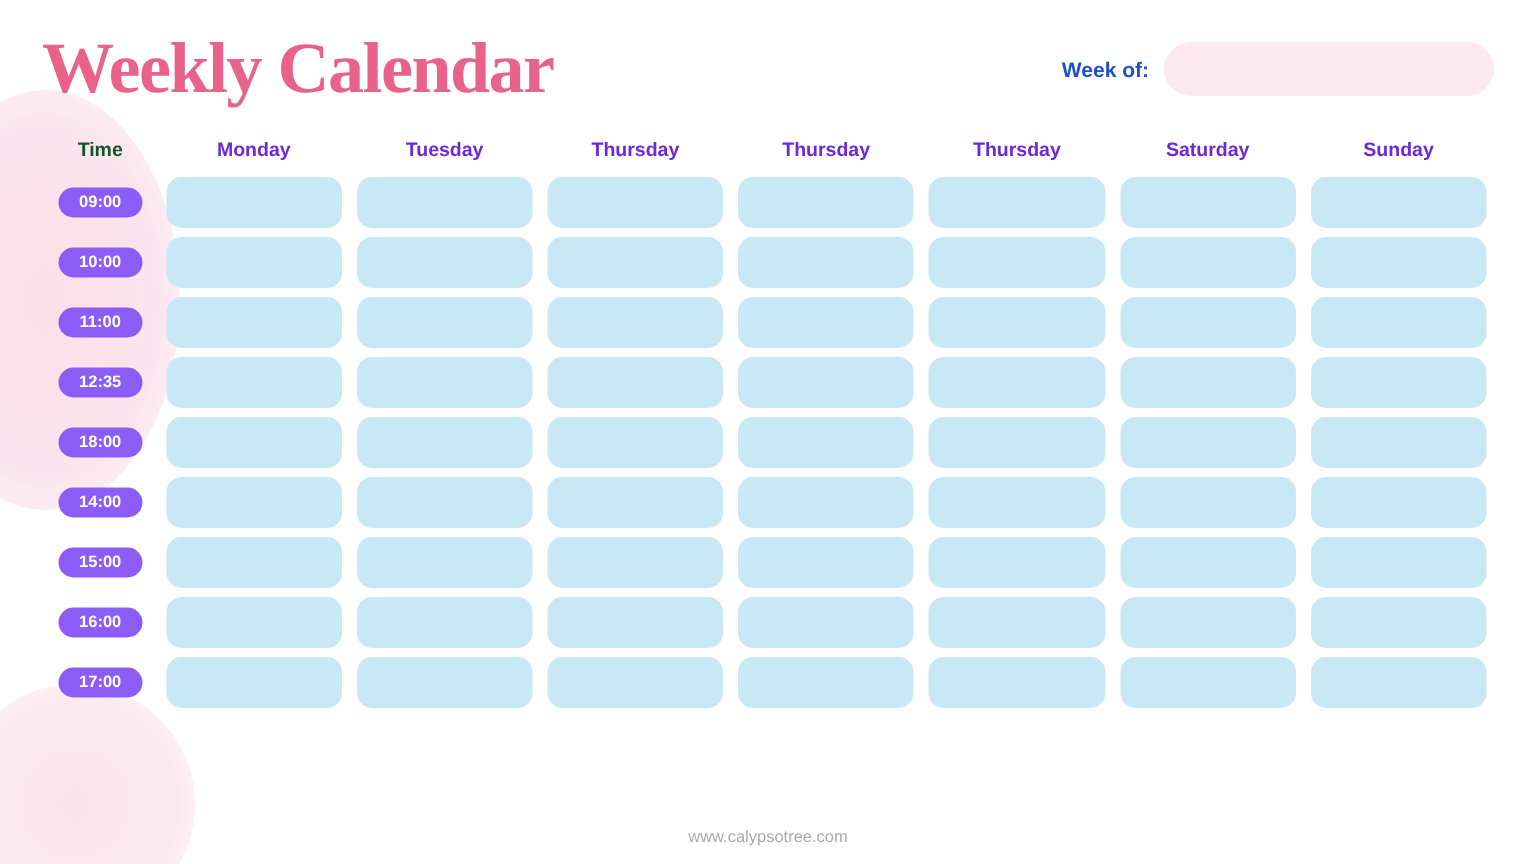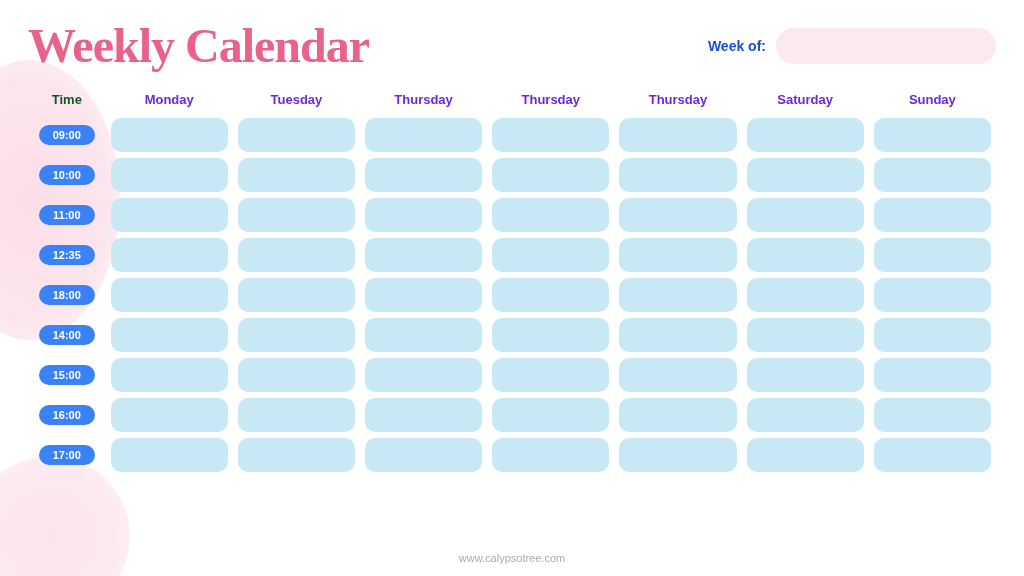--- a/index.html
+++ b/index.html
@@ -116,21 +116,21 @@
     
     .time-cell {
       width: 72px;
       padding: 3px 4px;
       text-align: center;
       vertical-align: middle;
     }
 
     .time-badge {
       display: inline-block;
-      background: #3b82f6;
+      background: #8b5cf6;
       color: #fff;
       font-size: 11px;
       font-weight: 700;
       border-radius: 12px;
       padding: 4px 10px;
       width: 56px;
       text-align: center;
     }
 
     

